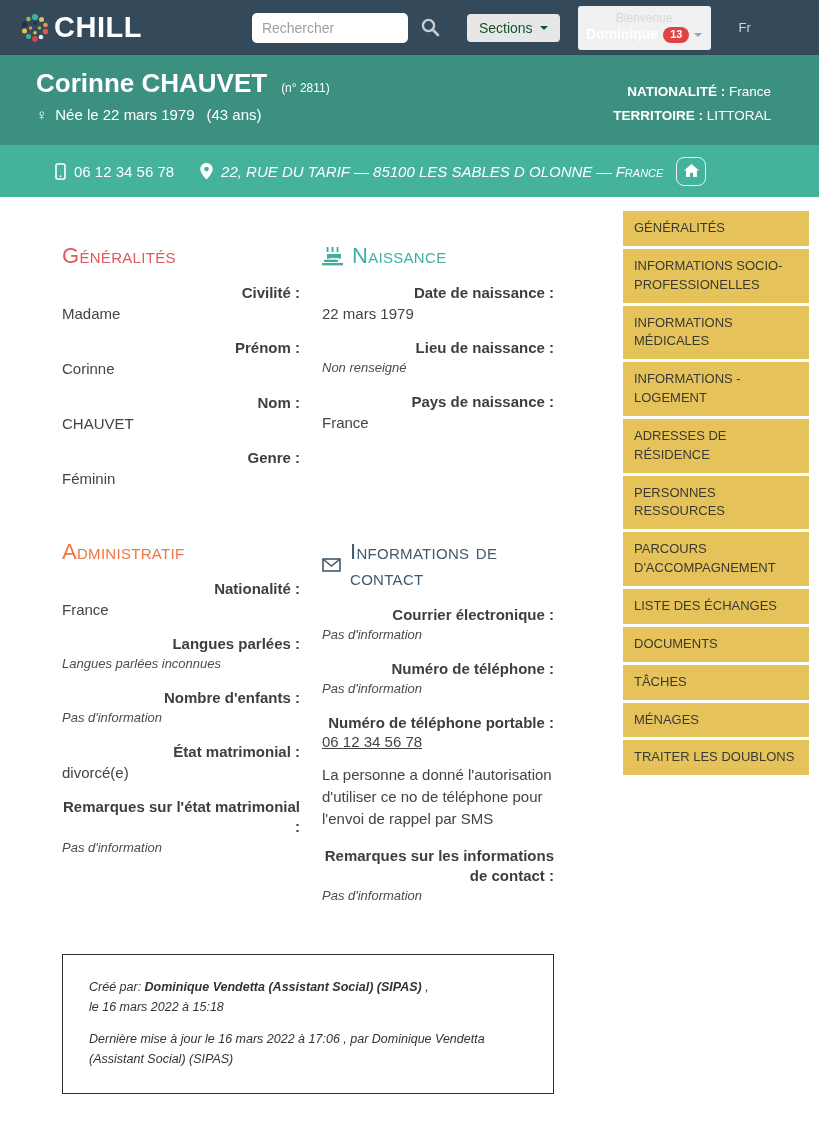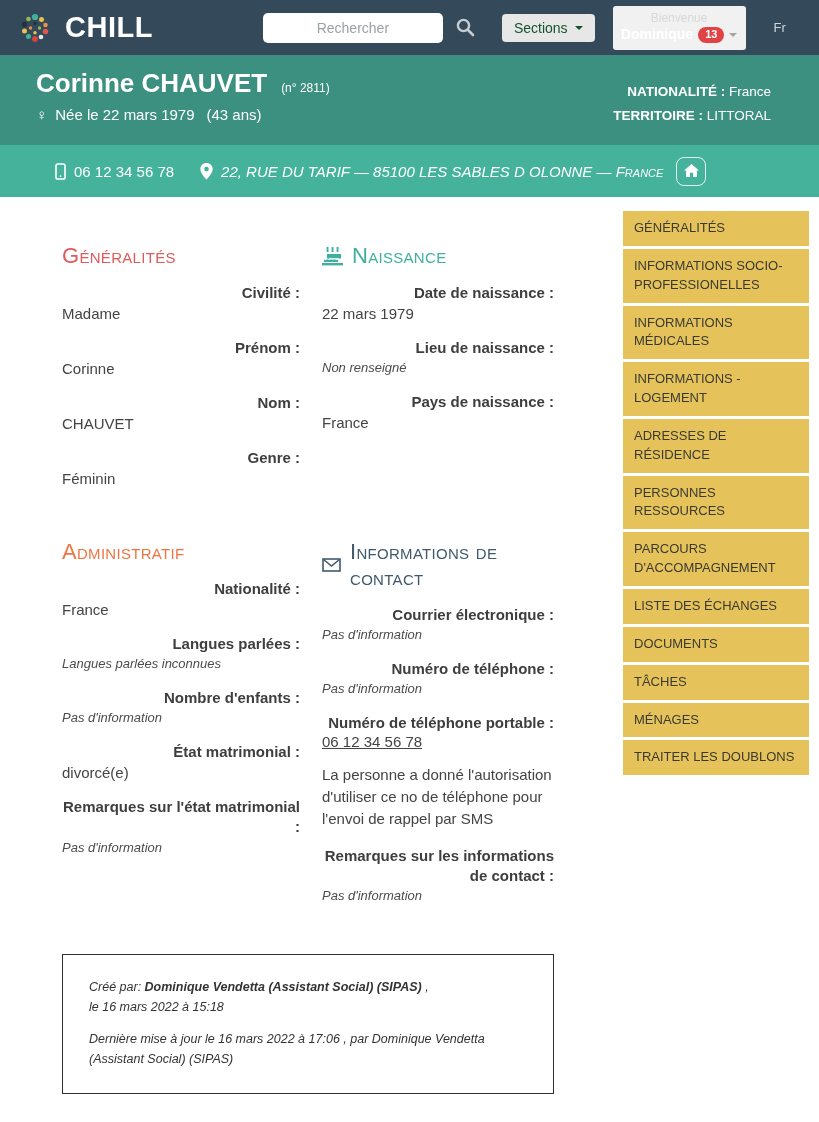--- a/index.html
+++ b/index.html
@@ -1,23 +1,23 @@
 <!DOCTYPE html>
 <html><head>
 <meta charset="utf-8">
 <style>
   * { box-sizing: border-box; }
   html,body { margin:0; padding:0; background:#fff; }
   body { width:819px; font-family:"Liberation Sans", sans-serif; color:#444; }
 
   
   .navbar { height:55px; background:#344a5b; display:flex; align-items:center; padding:0 30px 0 18px; }
-  .brand { display:flex; align-items:center; gap:13px; cursor:pointer; }
+  .brand { display:flex; align-items:center; gap:2px; cursor:pointer; }
   .brand-text { color:#fff; font-size:29px; font-weight:800; letter-spacing:.5px; }
-  .search-input { margin-left:110px; width:180px; height:30px; border:none; border-radius:5px; padding:0 10px; font-size:14px; color:#333; outline:none; font-family:inherit;text-align:center; }
+  .search-input { margin-left:110px; width:156px; height:30px; border:none; border-radius:5px; padding:0 10px; font-size:14px; color:#333; outline:none; font-family:inherit; }
   .search-input::placeholder { color:#9aa2a9; }
   .search-btn { margin-left:12px; background:none; border:none; padding:0; cursor:pointer; display:flex; }
   .btn-sections { margin-left:26px; background:#e7e7e7; color:#14532d; font-size:14px; height:28px; padding:0 12px; border:none; border-radius:4px; display:flex; align-items:center; gap:7px; cursor:pointer; font-family:inherit; }
   .btn-user { margin-left:18px; background:#f1f1f1; border:none; border-radius:3px; height:44px; width:133px; display:flex; flex-direction:column; align-items:center; justify-content:center; line-height:1.25; cursor:pointer; font-family:inherit; }
   .greeting { color:#d8d8d8; font-size:12px; }
   .user-row { display:flex; align-items:center; gap:5px; }
   .user-name { color:#fff; font-weight:700; font-size:14px; }
   .badge { background:#df4343; color:#fff; border-radius:10px; font-size:11px; font-weight:700; padding:1.5px 7px; }
   .caret { width:0; height:0; border-left:4px solid transparent; border-right:4px solid transparent; border-top:4px solid currentColor; display:inline-block; }
   .caret-grey { color:#a5a5a5; }

